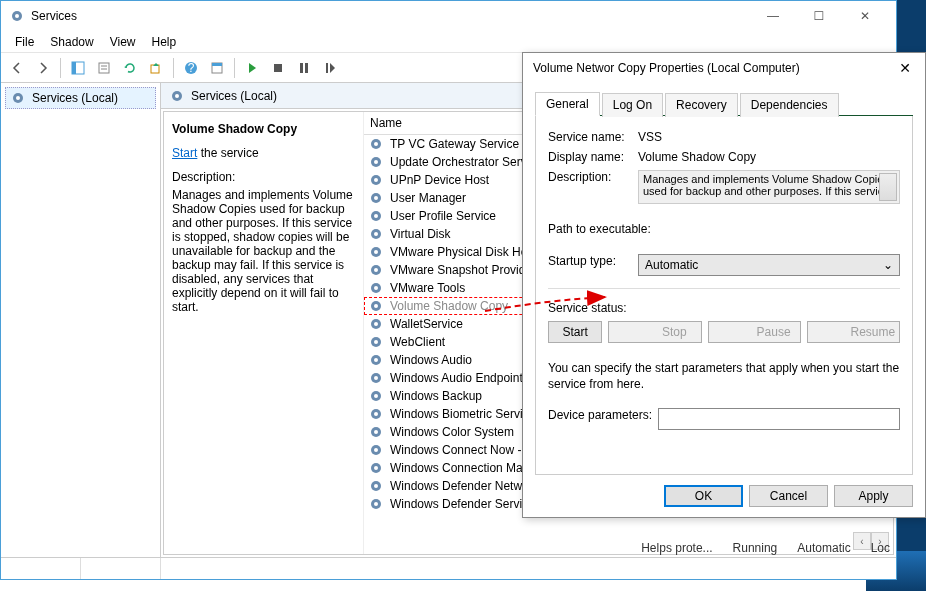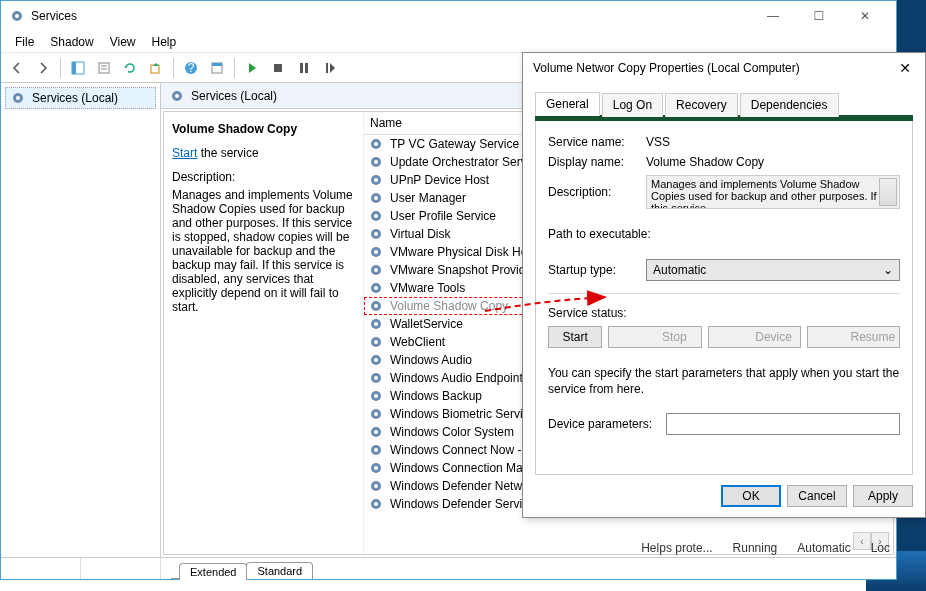--- a/index.html
+++ b/index.html
@@ -50,40 +50,40 @@
 
 
 .bottom-row-frag { position: absolute; bottom: 2px; left: 0; right: 0; display: flex; font-size: 11px; color: #333; padding: 0 6px; gap: 20px; justify-content: flex-end; }
 
 
 .dialog { position: absolute; left: 522px; top: 52px; width: 404px; height: 466px; background: #fff; border: 1px solid #888; box-shadow: 2px 2px 8px rgba(0,0,0,.2); z-index: 10; }
 .dlg-title { height: 30px; display: flex; align-items: center; padding: 0 10px; }
 .dlg-title .t { flex: 1; }
 .dlg-close { width: 20px; text-align: center; font-size: 14px; }
 .dlg-body { padding: 8px 12px 10px 12px; height: calc(100% - 30px); display: flex; flex-direction: column; }
-.dlg-tabs { display: flex; border-bottom: 6px solid #14532d; }
+.dlg-tabs { display: flex; border-bottom: 1px solid #14532d; }
 .dlg-tab { padding: 4px 10px; border: 1px solid #ccc; border-bottom: none; margin-right: 2px; background: #fff; position: relative; top: 1px; }
 .dlg-tab.active { background: #fff; border-bottom: 1px solid #fff; }
 .dlg-tab.inactive { background: #f5f5f5; top: 2px; }
 .dlg-content { border: 1px solid #ccc; border-top: none; flex: 1; padding: 14px 12px 10px 12px; display: flex; flex-direction: column; gap: 6px; }
-.form-row { display: flex; align-items: center; gap: 8px; }
+.form-row { display: flex; align-items: flex-start; }
 .form-row .lbl { width: 90px; }
 .form-row .val { flex: 1; }
 .desc-box { flex: 1; background: #f0f0f0; border: 1px solid #ccc; padding: 2px 4px; height: 34px; overflow: hidden; font-size: 11px; position: relative; }
 .desc-box::after { content: ""; position: absolute; right: 2px; top: 2px; bottom: 2px; width: 16px; background: linear-gradient(#eee,#ddd); border: 1px solid #bbb; }
 .combo { flex: 1; height: 22px; border: 1px solid #888; background: #e8e8e8; padding: 2px 6px; display: flex; align-items: center; justify-content: space-between; }
 .combo::after { content: "⌄"; font-size: 12px; }
 .hr { border-top: 1px solid #ddd; margin: 6px 0; }
 .btn-row { display: flex; gap: 6px; }
 .btn { flex: 1; height: 22px; border: 1px solid #adadad; background: #e1e1e1; display: flex; align-items: center; justify-content: center; }
 .btn.enabled { background: #e6e6e6; }
 .btn.disabled { color: #a0a0a0; background: #f0f0f0; padding-left: 39px; }
 .input { flex: 1; height: 22px; border: 1px solid #888; background: #fff; }
 .dlg-footer { display: flex; justify-content: flex-end; gap: 6px; padding-top: 10px; }
-.dlg-footer .btn { flex: none; width: 60px; }
+.dlg-footer .btn { flex: none; width: 79px; }
 .btn.default { border: 2px solid #0078d7; }
 
 
 .arrow-layer { position: absolute; left: 0; top: 0; width: 926px; height: 591px; pointer-events: none; z-index: 20; }
 
 
 .taskbar { position: absolute; right: 0; bottom: 0; width: 60px; height: 40px; background: linear-gradient(#1f6fb5, #0b3d6b); z-index: -1; }
 .taskbar2 { position: absolute; right: 0; top: 0; width: 32px; height: 591px; background: #0b3d6b; z-index: -1; }
 
 .scroll-arrows { position: absolute; right: 4px; bottom: 4px; display:flex; gap:0; }
@@ -382,25 +382,20 @@
       </div>
       <div class="bottom-row-frag">
         <span>Helps prote...</span>
         <span>Running</span>
         <span>Automatic</span>
         <span>Loc</span>
       </div>
     </div>
   </div>
 
-  <div class="bottom-tabs">
-    <div style="border-top:1px solid #999; width:8px; align-self:flex-start; margin-top:auto;"></div>
-    <div class="tab inactive">Extended</div>
-    <div class="tab active">Standard</div>
-  </div>
 
   <div class="statusbar">
     <div></div>
       <div></div>
   </div>
 </div>
 
 <div class="dialog">
   <div class="dlg-title">
     <span class="t">Volume Networ Copy Properties (Local Computer)</span>
@@ -435,21 +430,21 @@
             <span>Automatic</span>
           </div>
       </div>
       <div class="hr"></div>
       <div class="form-row">
         <span class="lbl">Service status:</span>
       </div>
       <div class="btn-row">
         <div class="btn enabled">Start</div>
         <div class="btn disabled">Stop</div>
-        <div class="btn disabled">Device</div>
+        <div class="btn disabled">Pause</div>
         <div class="btn disabled">Resume</div>
       </div>
       <div style="height:6px"></div>
       <div style="line-height:1.3">You can specify the start parameters that apply when you start the service from here.</div>
       <div style="height:4px"></div>
       <div class="form-row">
         <span class="lbl" style="width:110px">Device parameters:</span>
         <div class="input"></div>
       </div>
     </div>

